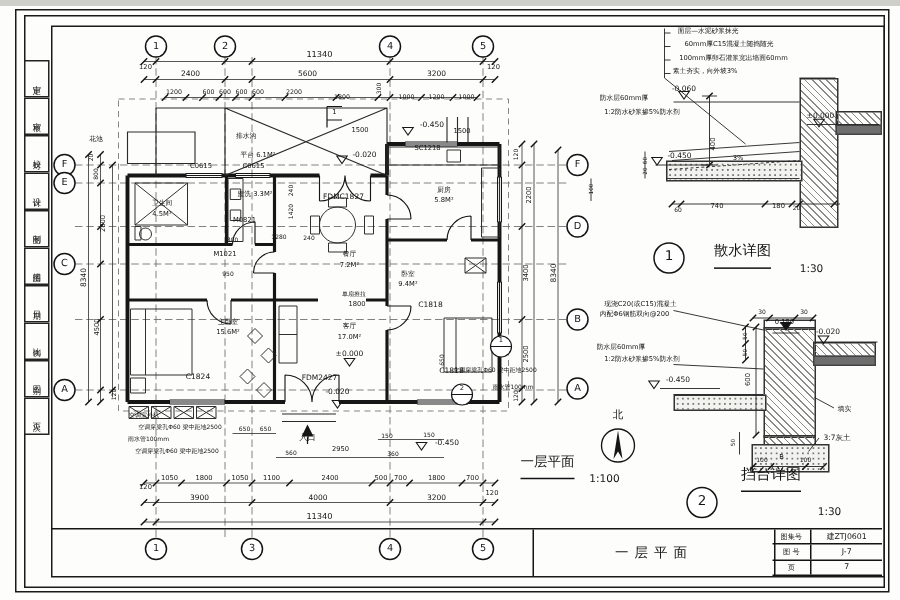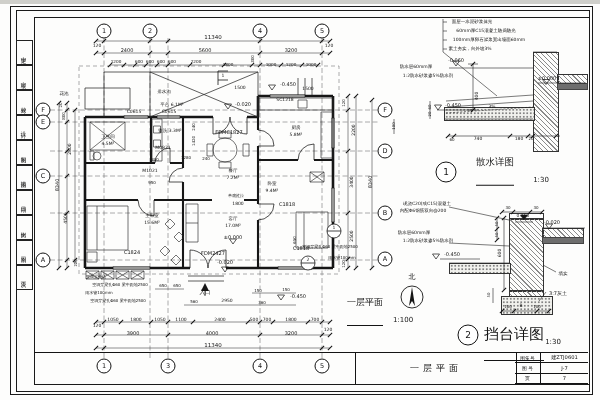--- a/index.html
+++ b/index.html
@@ -1,21 +1,21 @@
 <!DOCTYPE html>
 <html><head>
 <meta charset="utf-8">
 <style>
   html,body{margin:0;padding:0;background:#eeeeea;font-family:"DejaVu Sans",sans-serif;}
   #sheet{position:relative;width:600px;height:400px;background:#fdfdfc;overflow:hidden;}
   .edge{position:absolute;left:0;top:0;width:600px;height:4px;background:#cfcfca;}
   .frame{position:absolute;border:1px solid #1a1a1a;background:transparent;}
   .layer{position:absolute;left:0;top:0;width:600px;height:400px;}
   .t{position:absolute;white-space:nowrap;color:#141414;line-height:1;transform:translate(-50%,-50%);z-index:6;}
-  .t.u{border-bottom:1px solid #141414;padding-bottom:18px;}
+  .t.u{border-bottom:1px solid #141414;padding-bottom:5px;}
   .bub{position:absolute;border:1px solid #141414;border-radius:50%;background:#fff;color:#141414;
        display:flex;align-items:center;justify-content:center;transform:translate(-50%,-50%);z-index:6;line-height:1;}
   .hatch{position:absolute;z-index:1;border:0.8px solid #333;
          background:repeating-linear-gradient(45deg,rgba(0,0,0,0) 0 2.6px,#8a8a8a 2.6px 3.4px);}
   .band{position:absolute;z-index:1;background:#6e6e6e;border:0.5px solid #444;}
   .dots{position:absolute;z-index:1;border:0.8px solid #333;background-color:#f2f2ee;
         background-image:radial-gradient(#777 0.6px,rgba(0,0,0,0) 0.8px);background-size:3.5px 3.5px;}
   .box{position:absolute;z-index:1;border:0.8px solid #333;background:#fff;}
   .tick{position:absolute;width:6px;height:1px;background:#141414;transform:translate(-50%,-50%) rotate(-45deg);z-index:5;}
   .strip-box{position:absolute;left:16px;width:17px;border:0.8px solid #222;box-sizing:border-box;
@@ -300,21 +300,21 @@
     <div class="t" style="left: 414px; top: 233px; font-size: 4.5px; transform: translate(-50%, -50%);">防水层60mm厚</div>
     <div class="t" style="left: 428px; top: 241px; font-size: 4.5px; transform: translate(-50%, -50%);">1:2防水砂浆掺5%防水剂</div>
     <div class="t" style="left: 500px; top: 253px; font-size: 4.5px; transform: translate(-50%, -50%) rotate(-90deg);">600</div>
     <div class="t" style="left: 452px; top: 254px; font-size: 5px; transform: translate(-50%, -50%);">-0.450</div>
     <div class="t" style="left: 563px; top: 274px; font-size: 4.5px; transform: translate(-50%, -50%);">填实</div>
     <div class="t" style="left: 558px; top: 293px; font-size: 5px; transform: translate(-50%, -50%);">3:7灰土</div>
     <div class="t" style="left: 489px; top: 295px; font-size: 3.8px; transform: translate(-50%, -50%) rotate(-90deg);">50</div>
     <div class="t" style="left: 508px; top: 307px; font-size: 4px; transform: translate(-50%, -50%);">100</div>
     <div class="t" style="left: 521px; top: 306px; font-size: 4.5px; transform: translate(-50%, -50%);">B</div>
     <div class="t" style="left: 537px; top: 307px; font-size: 4px; transform: translate(-50%, -50%);">100</div>
-    <div class="t u" style="left: 514px; top: 344px; font-size: 15px; transform: translate(-50%, -50%);">挡台详图</div>
+    <div class="t u" style="left: 514px; top: 320px; font-size: 10px; transform: translate(-50%, -50%);">挡台详图</div>
     <div class="t" style="left: 553px; top: 342px; font-size: 7px; transform: translate(-50%, -50%);">1:30</div>
     <div class="bub" style="left: 446px; top: 172px; width: 19px; height: 19px; font-size: 9px;">1</div>
     <div class="bub" style="left: 468px; top: 335px; width: 19px; height: 19px; font-size: 9px;">2</div>
     <div class="bub" style="left: 104px; top: 31px; width: 13px; height: 13px; font-size: 6.5px;">1</div>
     <div class="bub" style="left: 150px; top: 31px; width: 13px; height: 13px; font-size: 6.5px;">2</div>
     <div class="bub" style="left: 260px; top: 31px; width: 13px; height: 13px; font-size: 6.5px;">4</div>
     <div class="bub" style="left: 322px; top: 31px; width: 13px; height: 13px; font-size: 6.5px;">5</div>
     <div class="bub" style="left: 104px; top: 366px; width: 13px; height: 13px; font-size: 6.5px;">1</div>
     <div class="bub" style="left: 168px; top: 366px; width: 13px; height: 13px; font-size: 6.5px;">3</div>
     <div class="bub" style="left: 260px; top: 366px; width: 13px; height: 13px; font-size: 6.5px;">4</div>

